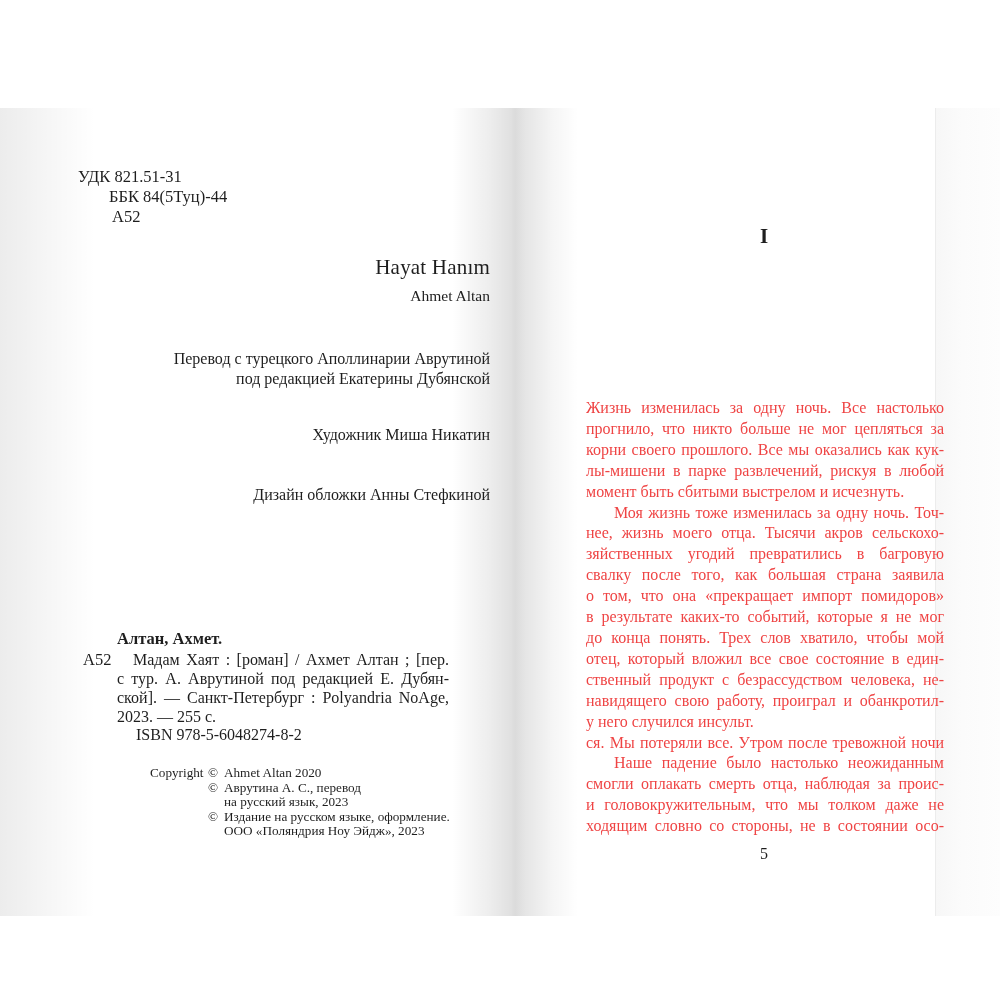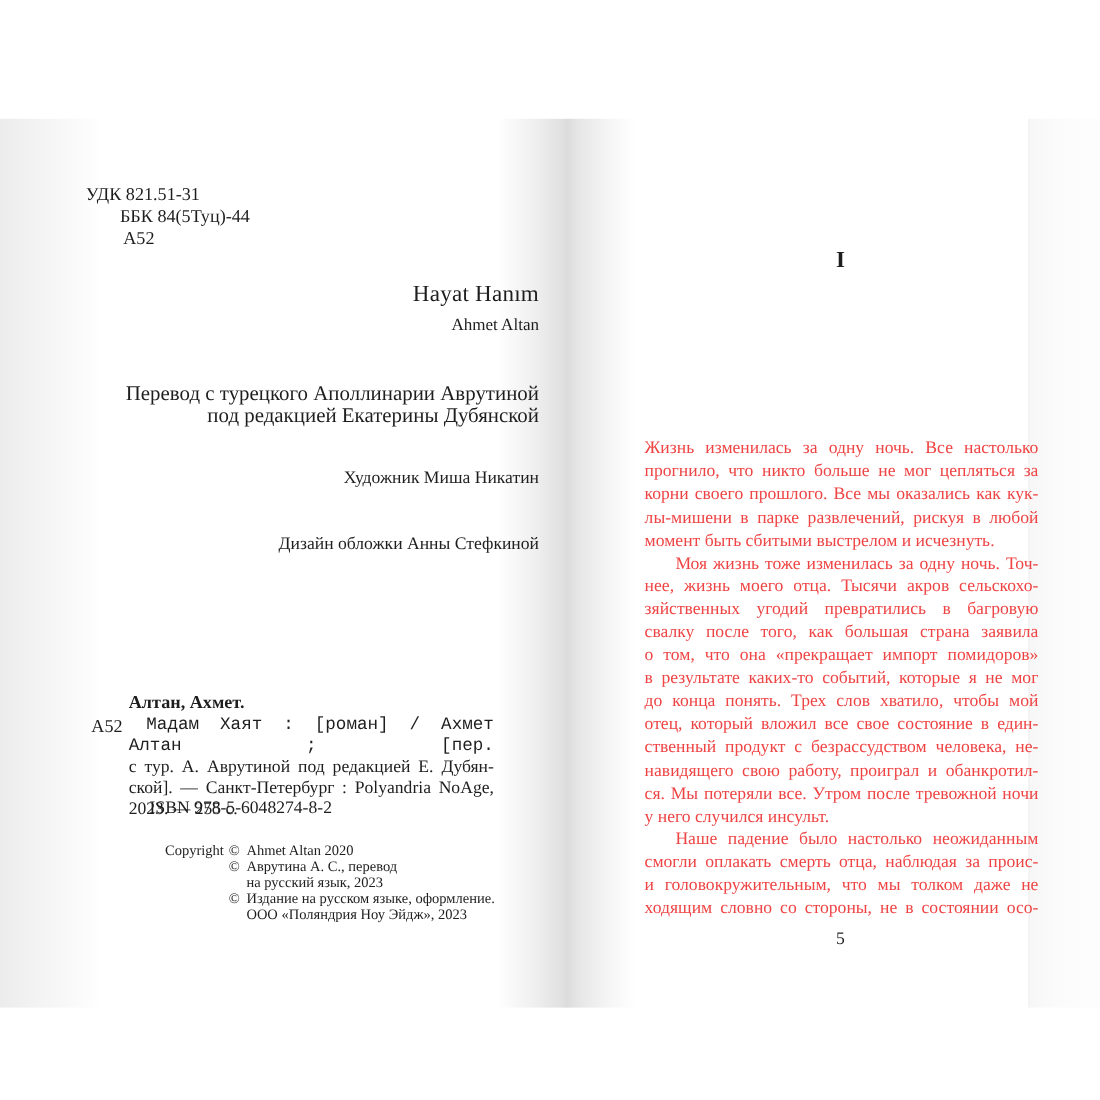--- a/index.html
+++ b/index.html
@@ -36,28 +36,28 @@
     background:linear-gradient(90deg,#f7f7f7,#fbfbfb 40%,#fdfdfd);
     pointer-events:none;
   }
 
   
   .abs{position:absolute;}
   .codes{font-size:16.5px;line-height:20px;white-space:nowrap;}
   .lp-center{left:35px;width:455px;text-align:right;}
   .orig-title{font-size:21px;letter-spacing:0.2px;}
   .orig-author{font-size:15.5px;}
-  .trans-block .line{font-size:19px;line-height:19.5px;}
+  .trans-block .line{font-size:16px;line-height:19.5px;}
   .artist,.cover{font-size:16px;}
   .cat-author{font-size:16.5px;font-weight:bold;}
   .cat-code{font-size:16.5px;}
   .cat-lines{left:117px;top:650px;width:332px;font-size:16px;line-height:19px;}
   .cat-line{text-align:left;}
   .cat-line.just{text-align:justify;text-align-last:justify;}
-  .cat-line.first{text-indent:16px;font-family:Liberation Mono, monospace;}
+  .cat-line.first{text-indent:16px;}
   .isbn{font-size:16px;}
   .copyright{left:150px;top:766px;font-size:13.2px;line-height:14.6px;}
   .cr-row{display:flex;align-items:flex-start;}
   .cr-prefix{width:58px;flex:none;}
   .cr-sym{width:16px;flex:none;}
   .cr-text{flex:none;}
 
   
   .rp-center{left:585px;width:358px;text-align:center;}
   .chapter{font-size:21px;font-weight:bold;}
@@ -140,22 +140,22 @@
         <div class="bline just ind">Моя жизнь тоже изменилась за одну ночь. Точ-</div>
         <div class="bline just">нее, жизнь моего отца. Тысячи акров сельскохо-</div>
         <div class="bline just">зяйственных угодий превратились в багровую</div>
         <div class="bline just">свалку после того, как большая страна заявила</div>
         <div class="bline just">о том, что она «прекращает импорт помидоров»</div>
         <div class="bline just">в результате каких-то событий, которые я не мог</div>
         <div class="bline just">до конца понять. Трех слов хватило, чтобы мой</div>
         <div class="bline just">отец, который вложил все свое состояние в един-</div>
         <div class="bline just">ственный продукт с безрассудством человека, не-</div>
         <div class="bline just">навидящего свою работу, проиграл и обанкротил-</div>
+        <div class="bline">у него случился инсульт.</div>
         <div class="bline just">ся. Мы потеряли все. Утром после тревожной ночи</div>
-        <div class="bline">у него случился инсульт.</div>
         <div class="bline just ind">Наше падение было настолько неожиданным</div>
         <div class="bline just">смогли оплакать смерть отца, наблюдая за проис-</div>
         <div class="bline just">и головокружительным, что мы толком даже не</div>
         <div class="bline just">ходящим словно со стороны, не в состоянии осо-</div>
       </div>
     <div class="abs rp-center pagenum" style="top:845px;">5</div>
   </div>
 </div>
 
 </body></html>

